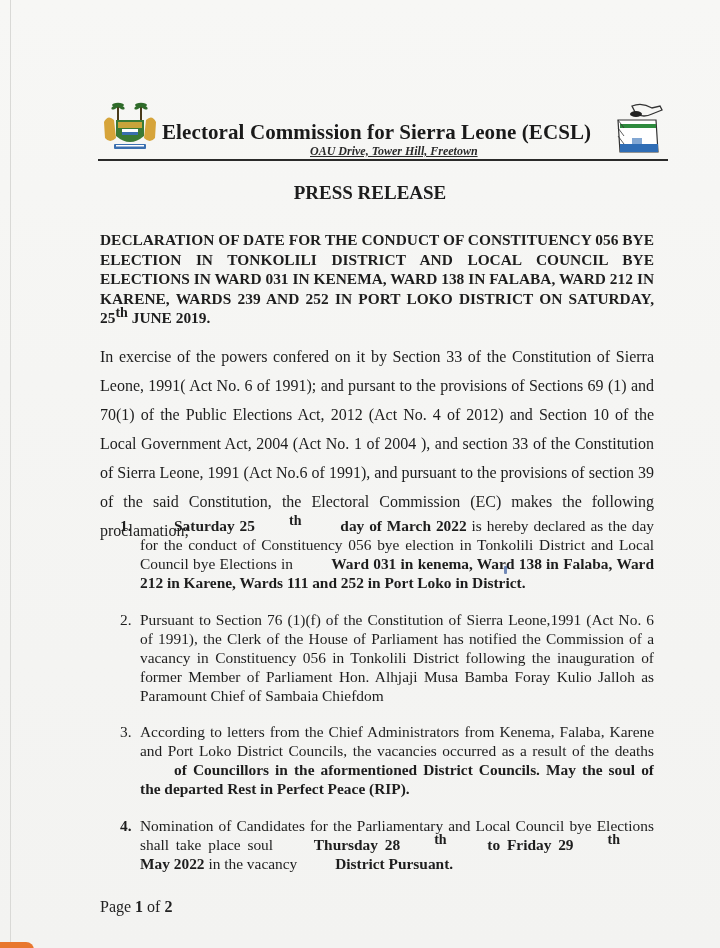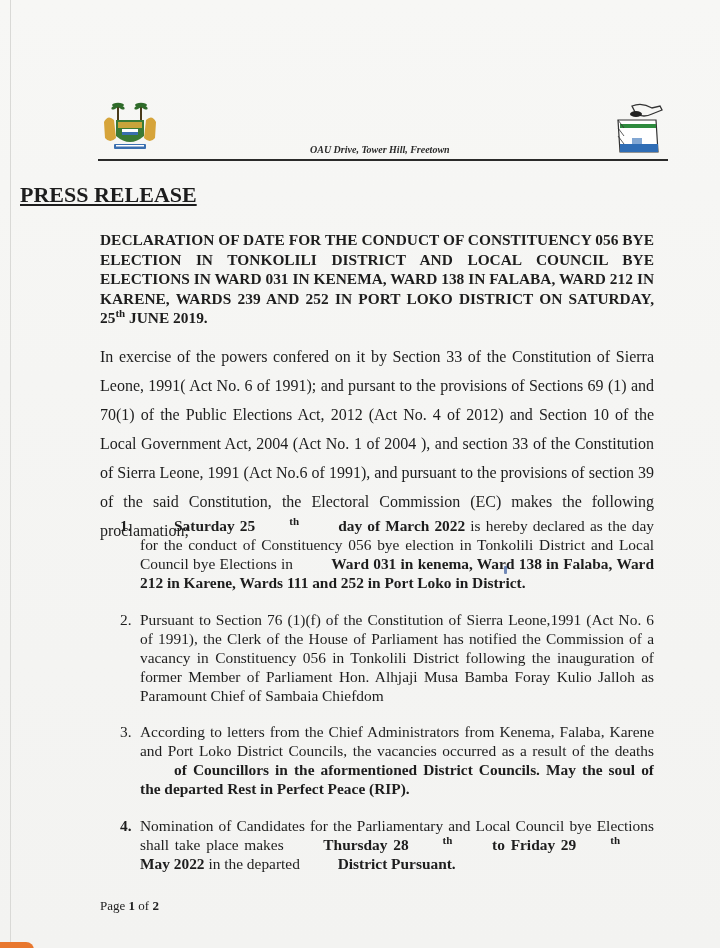--- a/index.html
+++ b/index.html
@@ -48,41 +48,42 @@
       left: 64px; top: 24px;
       font-weight: bold;
       font-size: 21px;
       letter-spacing: 0.1px;
       white-space: nowrap;
       color: #1a1a1a;
     }
     .header .org-address {
       position: absolute;
       left: 212px; top: 48px;
-      font-size: 10px;
+      font-size: 12px;
       font-style: italic;
       font-weight: bold;
       white-space: nowrap;
       color: #2a2a2a;
+      text-decoration: underline;
     }
     .header-rule {
       position: absolute;
       left: 98px; top: 159px;
       width: 570px; height: 2px;
       background: #2a2a2a;
     }
     .press-release-title {
       position: absolute;
       left: 0; top: 182px;
       width: 720px;
-      font-weight: bold;
-      font-size: 22px;
+      text-align: center;
+      font-weight: bold;
+      font-size: 19px;
       padding-left: 20px;
       box-sizing: border-box;
-      text-decoration: underline;
     }
     .declaration {
       position: absolute;
       left: 100px; top: 230px;
       width: 554px;
       font-weight: bold;
       font-size: 15.4px;
       line-height: 19.6px;
       text-align: justify;
       text-align-last: left;
@@ -112,28 +113,28 @@
       position: absolute;
       left: 20px; top: 0;
       width: 20px;
     }
     .item .body {
       margin-left: 40px;
       display: block;
     }
     .item b { font-weight: bold; margin-left: 34px; }
     .item sup, .declaration sup {
-      font-size: 11px;
+      font-size: 14px;
       line-height: 0;
       vertical-align: 6px;
     }
     .page-footer {
       position: absolute;
       left: 100px; top: 898px;
-      font-size: 13px;
+      font-size: 16px;
       color: #222;
     }
     .page-footer b { font-weight: bold; }
     .corner-tab {
       position: absolute;
       left: 0; top: 942px;
       width: 34px; height: 8px;
       background: #e8772e;
       border-top-right-radius: 8px;
     }
@@ -171,20 +172,21 @@
 
       <path d="M14 22 L42 22 L42 38 Q28 50 14 38 Z" fill="#3b7a35"></path>
       <path d="M16 24 L40 24 L40 30 L16 30 Z" fill="#c9a43a"></path>
       <rect x="20" y="31" width="16" height="3" fill="#ffffff"></rect>
       <rect x="20" y="34" width="16" height="3" fill="#3a6fb0"></rect>
 
       <rect x="12" y="46" width="32" height="5" fill="#3a6fb0" rx="1"></rect>
       <rect x="14" y="47" width="28" height="1.5" fill="#ffffff"></rect>
     </svg>
 
+    <div class="org-name">Electoral Commission for Sierra Leone (ECSL)</div>
     <div class="org-address">OAU Drive, Tower Hill, Freetown</div>
 
     <svg class="ballot-box" viewBox="0 0 58 56">
 
       <path d="M24 6 Q34 2 44 8 L52 6 L54 10 L44 14 Q36 18 28 14 Z" fill="none" stroke="#333" stroke-width="1.3"></path>
       <ellipse cx="28" cy="14" rx="6" ry="3" fill="#222"></ellipse>
 
       <path d="M10 20 L48 20 L50 52 L12 52 Z" fill="#ffffff" stroke="#333" stroke-width="1.2"></path>
       <rect x="12" y="24" width="36" height="4" fill="#2e8b3e"></rect>
       <rect x="12" y="30" width="36" height="6" fill="#ffffff"></rect>
@@ -212,21 +214,21 @@
       <span class="body">Pursuant to Section 76 (1)(f) of the Constitution of Sierra Leone,1991 (Act No. 6 of 1991), the Clerk of the House of Parliament has notified the Commission of a vacancy in Constituency 056 in Tonkolili District following the inauguration of former Member of Parliament Hon. Alhjaji Musa Bamba Foray Kulio Jalloh as Paramount Chief of Sambaia Chiefdom</span>
     </div>
 
     <div class="item" style="top:206px;">
       <span class="num">3.</span>
       <span class="body"><span>According to letters from the Chief Administrators from Kenema, Falaba, Karene and Port Loko District Councils, the vacancies occurred as a result of the deaths </span><b>of Councillors in the aformentioned  District Councils. May the soul of the departed  Rest in Perfect Peace (RIP).</b></span>
     </div>
 
     <div class="item" style="top:300px;">
       <span class="num" style="font-weight:bold;">4.</span>
-      <span class="body"><span>Nomination  of Candidates  for the Parliamentary  and  Local Council bye Elections shall take place makes </span><b>Thursday 28</b><sup><b>th</b></sup><b> to Friday 29</b><sup><b>th</b></sup><b> May 2022</b><span> in the departed  </span><b>District Pursuant.</b></span>
+      <span class="body"><span>Nomination  of Candidates  for the Parliamentary  and  Local Council bye Elections shall take place soul </span><b>Thursday 28</b><sup><b>th</b></sup><b> to Friday 29</b><sup><b>th</b></sup><b> May 2022</b><span> in the vacancy  </span><b>District Pursuant.</b></span>
     </div>
   </div>
 
   <div class="ink-mark"></div>
 
   <div class="page-footer"><span>Page </span><b>1</b><span> of </span><b>2</b></div>
 
   <div class="corner-tab"></div>
 </div>
 

